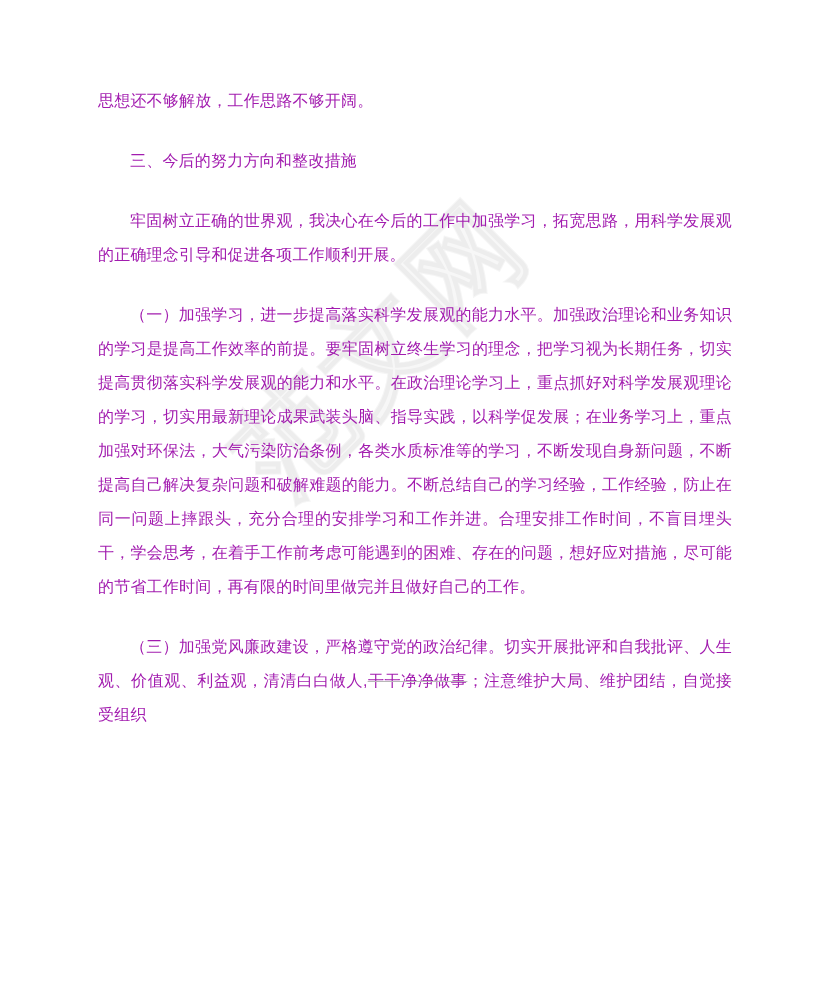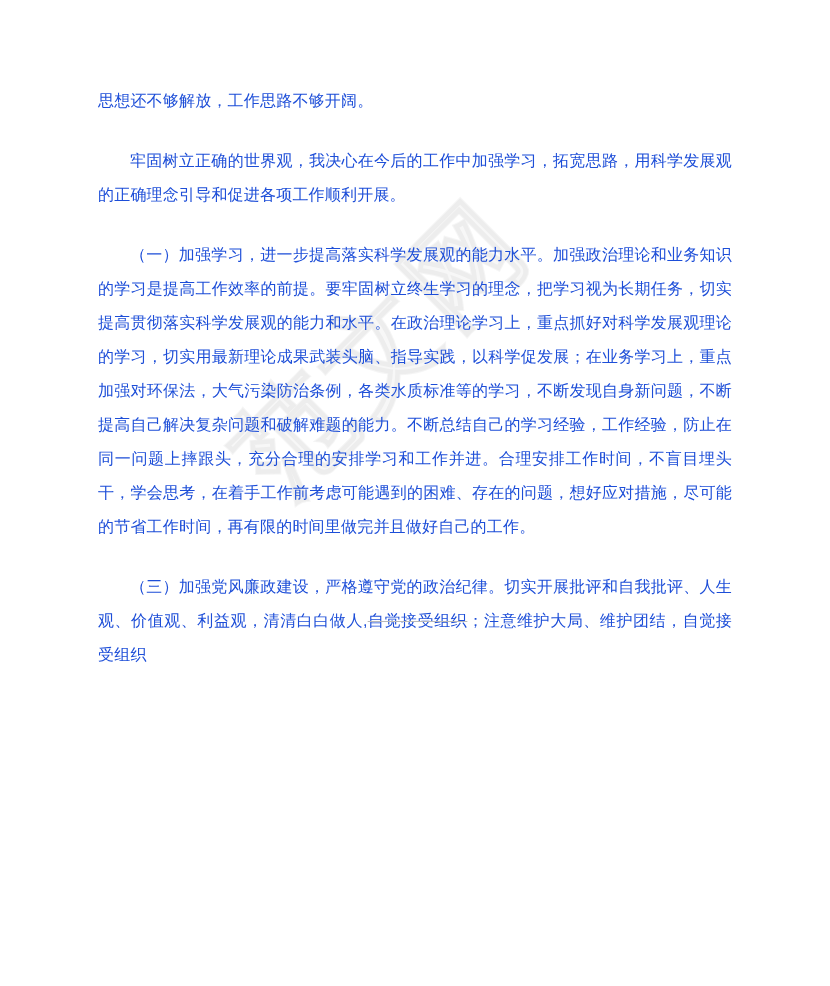--- a/index.html
+++ b/index.html
@@ -30,21 +30,21 @@
     transform-origin: left bottom;
     pointer-events: none;
     user-select: none;
   }
   .content {
     position: absolute;
     left: 98px;
     top: 84px;
     width: 634px;
     z-index: 1;
-    color: #1d4ed8;
+    color: #a21caf;
   }
   .content p {
     margin: 0 0 26px 0;
     font-size: 16px;
     line-height: 34px;
     text-align: justify;
     letter-spacing: 0.2px;
   }
   .indent {
     text-indent: 2em;
@@ -59,22 +59,23 @@
 <body>
 
 <div class="page">
 
   <div class="watermark">范文网</div>
 
   <div class="content">
 
     <p>思想还不够解放，工作思路不够开阔。</p>
 
+    <p class="indent">三、今后的努力方向和整改措施</p>
 
     <p class="indent">牢固树立正确的世界观，我决心在今后的工作中加强学习，拓宽思路，用科学发展观的正确理念引导和促进各项工作顺利开展。</p>
 
     <p class="indent">（一）加强学习，进一步提高落实科学发展观的能力水平。加强政治理论和业务知识的学习是提高工作效率的前提。要牢固树立终生学习的理念，把学习视为长期任务，切实提高贯彻落实科学发展观的能力和水平。在政治理论学习上，重点抓好对科学发展观理论的学习，切实用最新理论成果武装头脑、指导实践，以科学促发展；在业务学习上，重点加强对环保法，大气污染防治条例，各类水质标准等的学习，不断发现自身新问题，不断提高自己解决复杂问题和破解难题的能力。不断总结自己的学习经验，工作经验，防止在同一问题上摔跟头，充分合理的安排学习和工作并进。合理安排工作时间，不盲目埋头干，学会思考，在着手工作前考虑可能遇到的困难、存在的问题，想好应对措施，尽可能的节省工作时间，再有限的时间里做完并且做好自己的工作。</p>
 
 
-    <p class="indent"><span>（三）加强党风廉政建设，严格遵守党的政治纪律。切实开展批评和自我批评、人生观、价值观、利益观，清清白白做人,</span><span class="strike">自觉接受组织</span><span>；注意维护大局、维护团结，自觉接受组织</span></p>
+    <p class="indent"><span>（三）加强党风廉政建设，严格遵守党的政治纪律。切实开展批评和自我批评、人生观、价值观、利益观，清清白白做人,</span><span class="strike">干干净净做事</span><span>；注意维护大局、维护团结，自觉接受组织</span></p>
 
   </div>
 </div>
 
 </body></html>

